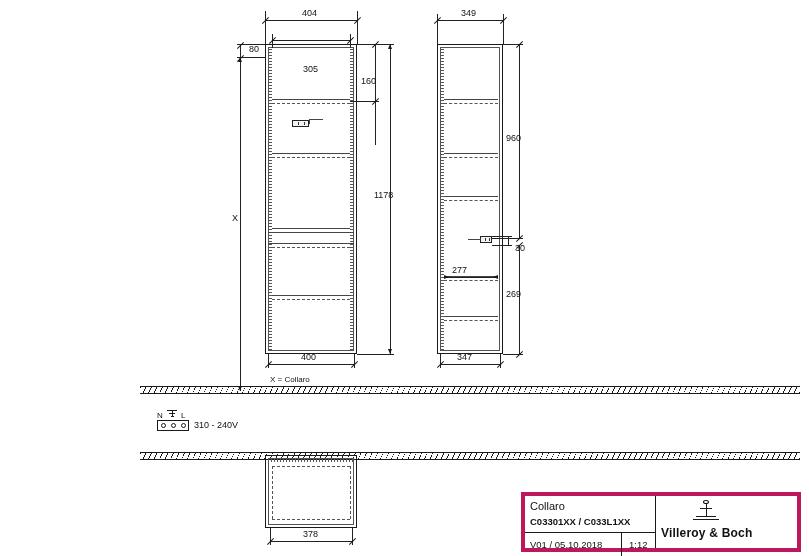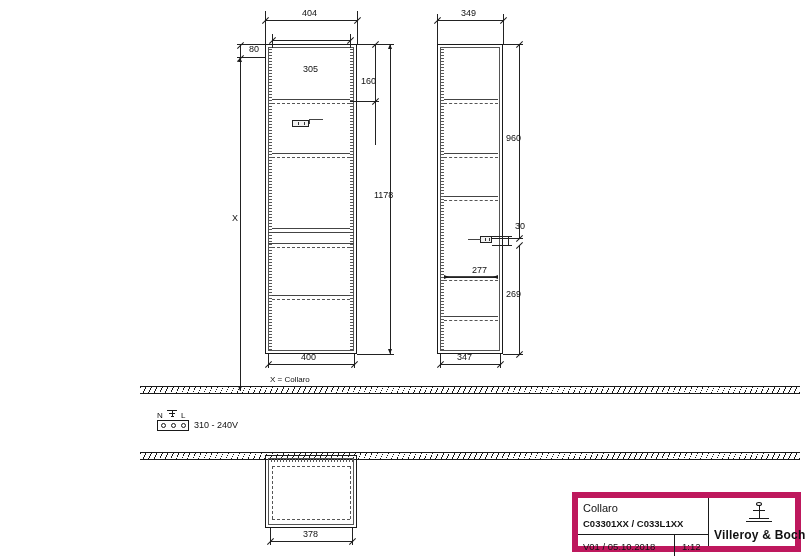--- a/index.html
+++ b/index.html
@@ -40,21 +40,21 @@
 
   
   .band{position:absolute;border-top:1px solid #1a1a1a;border-bottom:1px solid #1a1a1a;box-sizing:border-box;
         background:repeating-linear-gradient(115deg,#1a1a1a 0px,#1a1a1a 0.7px,transparent 0.7px,transparent 5px);}
 
   
   .edge{position:absolute;background:repeating-linear-gradient(90deg,#555 0px,#555 0.6px,transparent 0.6px,transparent 3px);}
   .edgeV{position:absolute;background:repeating-linear-gradient(0deg,#555 0px,#555 0.6px,transparent 0.6px,transparent 3px);}
 
   
-  .titleblock{position:absolute;right:8px;bottom:4px;width:229px;height:60px;border:6px solid #be185d;box-sizing:border-box;}
+  .titleblock{position:absolute;right:8px;bottom:4px;width:280px;height:60px;border:4px solid #be185d;box-sizing:border-box;}
   .tb-sep{position:absolute;left:0;width:130px;border-top:1px solid #1a1a1a;}
   .tb-vsep{position:absolute;border-left:1px solid #1a1a1a;}
   .tb-txt{position:absolute;font-size:9.5px;color:#111;white-space:nowrap;}
   .brand{position:absolute;font-size:12px;font-weight:bold;color:#111;white-space:nowrap;letter-spacing:.2px;}
 
   .socket{position:absolute;border:1px solid #1a1a1a;box-sizing:border-box;display:flex;align-items:center;justify-content:space-around;}
   .socket .dot{width:5px;height:5px;border:1px solid #1a1a1a;border-radius:50%;box-sizing:border-box;}
 
   .handle{position:absolute;border:1px solid #222;box-sizing:border-box;background:#f2f2f2;}
   .handle .seg{position:absolute;top:1px;bottom:1px;width:0;border-left:1px solid #333;}
@@ -175,32 +175,32 @@
     <div class="vline dim" style="left:519px;top:44px;height:194px;"></div>
     <div class="hline dim" style="left:503px;top:44px;width:20px;"></div>
     <div class="hline dim" style="left:492px;top:238px;width:31px;"></div>
     <div class="tick" style="left:519px;top:40px;"></div>
     <div class="tick" style="left:519px;top:234px;"></div>
     <div class="lbl" style="left:506px;top:133px;">960</div>
 
     <div class="vline dim" style="left:508px;top:236px;height:9px;"></div>
     <div class="hline dim" style="left:492px;top:236px;width:20px;"></div>
     <div class="hline dim" style="left:492px;top:245px;width:20px;"></div>
-    <div class="lbl" style="left:515px;top:221px;">30</div>
+    <div class="lbl" style="left:515px;top:243px;">30</div>
 
     <div class="vline dim" style="left:519px;top:245px;height:109px;"></div>
     <div class="hline dim" style="left:503px;top:354px;width:20px;"></div>
     <div class="tick" style="left:519px;top:241px;"></div>
     <div class="tick" style="left:519px;top:350px;"></div>
     <div class="lbl" style="left:506px;top:289px;">269</div>
 
     <div class="hline dim" style="left:444px;top:277px;width:54px;"></div>
     <div class="arrR" style="left:444px;top:274.5px;"></div>
     <div class="arrL" style="left:493px;top:274.5px;"></div>
-    <div class="lbl" style="left:472px;top:265px;">277</div>
+    <div class="lbl" style="left:452px;top:265px;">277</div>
 
     <div class="hline dim" style="left:440px;top:364px;width:60px;"></div>
     <div class="vline dim" style="left:440px;top:354px;height:14px;"></div>
     <div class="vline dim" style="left:500px;top:354px;height:14px;"></div>
     <div class="tick" style="left:440px;top:360px;"></div>
     <div class="tick" style="left:500px;top:360px;"></div>
     <div class="lbl" style="left:457px;top:352px;">347</div>
   </div>
 
   <div class="band" style="left:140px;top:386px;width:660px;height:8px;"></div>

